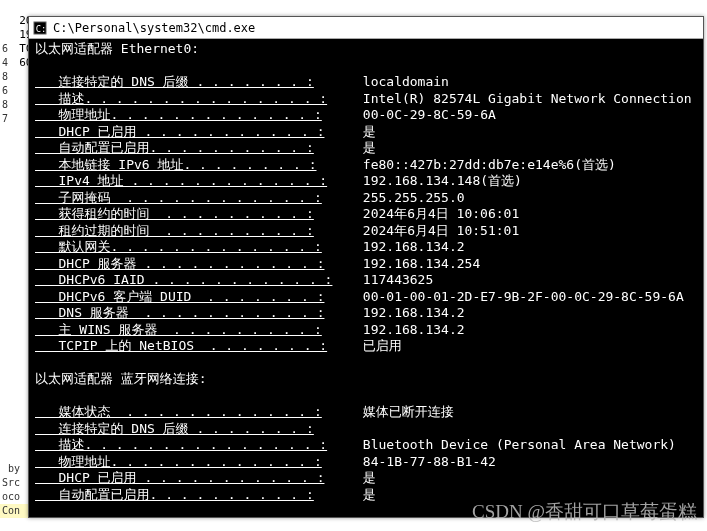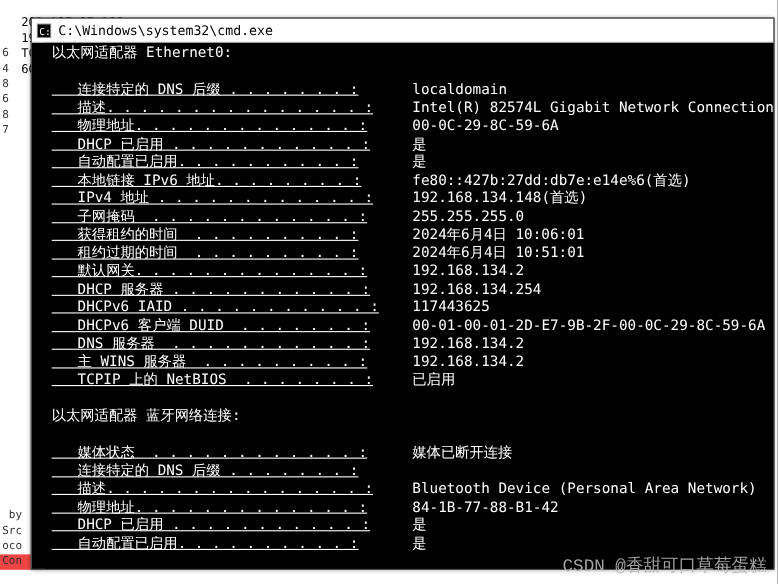--- a/index.html
+++ b/index.html
@@ -34,21 +34,21 @@
     bottom: 0;
     width: 28px;
     height: 531px;
     font-family: Consolas, monospace;
     font-size: 10px;
     color: #333;
     line-height: 14px;
     white-space: pre;
   }
   .bg-left .ln { display:block; height:14px; padding-left:2px; }
-  .bg-left .hl { background: #ef4444; }
+  .bg-left .hl { background: #fef9c3; }
   .cmd-window {
     position: absolute;
     left: 28px;
     top: 16px;
     width: 676px;
     height: 502px;
     background: #000;
     border: 1px solid #555;
     box-shadow: 0 0 4px rgba(0,0,0,.4);
     display: flex;
@@ -75,31 +75,30 @@
   .console {
     flex: 1;
     background: #000;
     color: #fff;
     font-family: "NSimSun", "SimSun", "Consolas", monospace;
     font-size: 13px;
     line-height: 16.5px;
     white-space: pre;
     padding: 2px 6px 0 6px;
     overflow: hidden;
-    margin-left: 12px;
   }
   .console .line { display: block; height: 16.5px; }
   .console .label { display: inline-block; width: 320px; text-decoration: underline; }
   .watermark {
     position: absolute;
     right: 10px;
     bottom: 6px;
     color: rgba(180,180,180,.9);
-    font-size: 16px;
-    font-family: Liberation Mono, monospace;
+    font-size: 19px;
+    font-family: Liberation Serif, serif;
     pointer-events: none;
   }
 </style>
 </head>
 <body>
 
 <div class="bg-row">
   <span class="c1">201.197.97.166</span>
   <span class="c2">192.168.134.148</span>
   <span class="c3">TCP</span>
@@ -109,18 +108,18 @@
 <div class="bg-left" id="left-gutter"><span class="ln"></span><span class="ln"></span><span class="ln"></span><span class="ln">6</span><span class="ln">4</span><span class="ln">8</span><span class="ln">6</span><span class="ln">8</span><span class="ln">7</span><span class="ln"></span><span class="ln"></span><span class="ln"></span><span class="ln"></span><span class="ln"></span><span class="ln"></span><span class="ln"></span><span class="ln"></span><span class="ln"></span><span class="ln"></span><span class="ln"></span><span class="ln"></span><span class="ln"></span><span class="ln"></span><span class="ln"></span><span class="ln"></span><span class="ln"></span><span class="ln"></span><span class="ln"></span><span class="ln"></span><span class="ln"></span><span class="ln"></span><span class="ln"></span><span class="ln"></span><span class="ln"> by</span><span class="ln">Src</span><span class="ln">oco</span><span class="ln hl">Con</span><span class="ln"></span></div>
 
 <div class="cmd-window">
   <div class="title-bar">
     <span class="title-icon">
       <svg viewBox="0 0 16 16">
           <rect x="1" y="1" width="14" height="14" fill="#000" stroke="#888"></rect>
           <text x="3" y="12" font-size="10" fill="#fff">C:</text>
         </svg>
     </span>
-    <span>C:\Windows\system32\cmd.exe</span>
+    <span>C:\Personal\system32\cmd.exe</span>
   </div>
   <div class="console" id="console"><span class="line">以太网适配器 Ethernet0:</span><span class="line"></span><span class="line"><span class="label">   连接特定的 DNS 后缀 . . . . . . . :</span><span> localdomain</span></span><span class="line"><span class="label">   描述. . . . . . . . . . . . . . . :</span><span> Intel(R) 82574L Gigabit Network Connection</span></span><span class="line"><span class="label">   物理地址. . . . . . . . . . . . . :</span><span> 00-0C-29-8C-59-6A</span></span><span class="line"><span class="label">   DHCP 已启用 . . . . . . . . . . . :</span><span> 是</span></span><span class="line"><span class="label">   自动配置已启用. . . . . . . . . . :</span><span> 是</span></span><span class="line"><span class="label">   本地链接 IPv6 地址. . . . . . . . :</span><span> fe80::427b:27dd:db7e:e14e%6(首选)</span></span><span class="line"><span class="label">   IPv4 地址 . . . . . . . . . . . . :</span><span> 192.168.134.148(首选)</span></span><span class="line"><span class="label">   子网掩码  . . . . . . . . . . . . :</span><span> 255.255.255.0</span></span><span class="line"><span class="label">   获得租约的时间  . . . . . . . . . :</span><span> 2024年6月4日 10:06:01</span></span><span class="line"><span class="label">   租约过期的时间  . . . . . . . . . :</span><span> 2024年6月4日 10:51:01</span></span><span class="line"><span class="label">   默认网关. . . . . . . . . . . . . :</span><span> 192.168.134.2</span></span><span class="line"><span class="label">   DHCP 服务器 . . . . . . . . . . . :</span><span> 192.168.134.254</span></span><span class="line"><span class="label">   DHCPv6 IAID . . . . . . . . . . . :</span><span> 117443625</span></span><span class="line"><span class="label">   DHCPv6 客户端 DUID  . . . . . . . :</span><span> 00-01-00-01-2D-E7-9B-2F-00-0C-29-8C-59-6A</span></span><span class="line"><span class="label">   DNS 服务器  . . . . . . . . . . . :</span><span> 192.168.134.2</span></span><span class="line"><span class="label">   主 WINS 服务器  . . . . . . . . . :</span><span> 192.168.134.2</span></span><span class="line"><span class="label">   TCPIP 上的 NetBIOS  . . . . . . . :</span><span> 已启用</span></span><span class="line"></span><span class="line">以太网适配器 蓝牙网络连接:</span><span class="line"></span><span class="line"><span class="label">   媒体状态  . . . . . . . . . . . . :</span><span> 媒体已断开连接</span></span><span class="line"><span class="label">   连接特定的 DNS 后缀 . . . . . . . :</span><span></span></span><span class="line"><span class="label">   描述. . . . . . . . . . . . . . . :</span><span> Bluetooth Device (Personal Area Network)</span></span><span class="line"><span class="label">   物理地址. . . . . . . . . . . . . :</span><span> 84-1B-77-88-B1-42</span></span><span class="line"><span class="label">   DHCP 已启用 . . . . . . . . . . . :</span><span> 是</span></span><span class="line"><span class="label">   自动配置已启用. . . . . . . . . . :</span><span> 是</span></span><span class="line"></span></div>
 </div>
 
 <div class="watermark">CSDN @香甜可口草莓蛋糕</div>
 
 </body></html>

